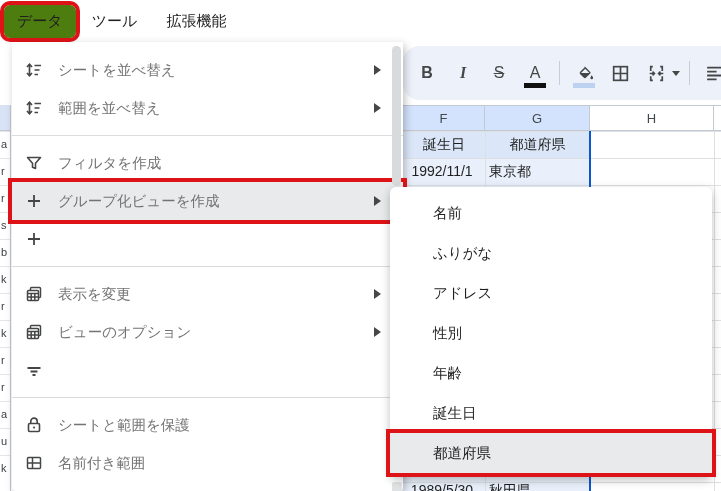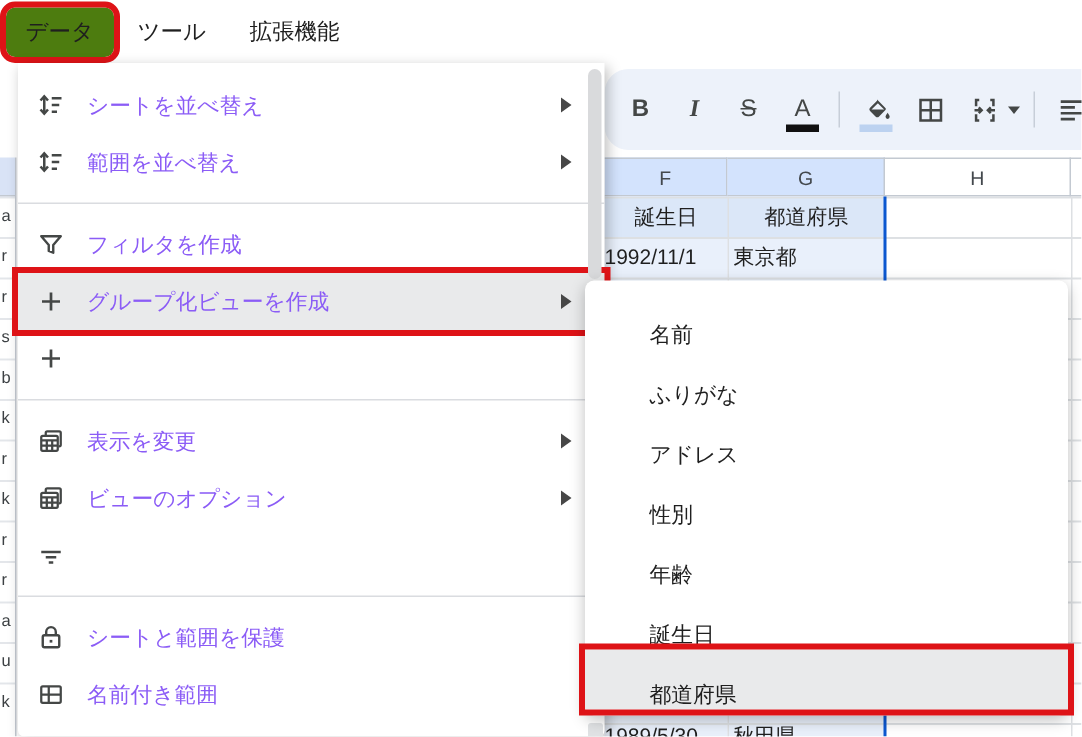--- a/index.html
+++ b/index.html
@@ -43,38 +43,38 @@
   
   .grid{position:absolute;left:403px;top:89px;right:0;bottom:0}
   .tint{position:absolute;top:0;bottom:0;background:#e9f0fb}
   .tint.f{left:0;width:82px}.tint.g{left:82px;width:105px}
   .row1tint{position:absolute;left:0;top:0;width:187px;height:27px;background:#dbe7f8}
   .gridlines{position:absolute;left:0;top:0;right:0;bottom:0;
              background-image:linear-gradient(to bottom,#dde0e3 1px,transparent 1px);background-size:100% 27px}
   .vline{position:absolute;top:0;bottom:0;width:1px;background:#dde0e3}
   .selborder{position:absolute;left:186px;top:0;bottom:0;width:2px;background:#0b57d0}
   .cell{position:absolute;height:27px;line-height:27px;font-size:14px;white-space:nowrap;overflow:hidden;box-sizing:border-box}
-  .cell.ctr{text-align:center}.cell.rt{text-align:left;padding-right:4px}.cell.lf{text-align:left;padding-left:4px}
+  .cell.ctr{text-align:center}.cell.rt{text-align:center;padding-right:4px}.cell.lf{text-align:left;padding-left:4px}
   
   .menu-panel{position:absolute;left:12px;top:42px;width:391px;height:449px;background:#fff;z-index:6;
               border-radius:0 0 4px 4px;box-shadow:2px 3px 9px rgba(0,0,0,.26);padding-top:9px;box-sizing:border-box}
   .menu-item{height:38px;display:flex;align-items:center;padding:0 14px 0 12px;position:relative;
-             font-size:14.5px;color:#8b5cf6;cursor:default}
+             font-size:14.5px;color:#737373;cursor:default}
   .menu-item svg{width:20px;height:20px;color:#444746;flex:none}
   .menu-item .lbl{margin-left:14px}
   .menu-item.highlighted{background:#e9eaeb}
   .menu-item.has-sub::after{content:"";position:absolute;right:22px;top:50%;margin-top:-5px;
              border-left:7px solid #474747;border-top:5px solid transparent;border-bottom:5px solid transparent}
   .divider{height:1px;background:#dadce0;margin:8px 0}
   .menu-scrollbar{position:absolute;top:4px;right:2px;width:9px;height:140px;border-radius:5px;background:#d9dadc}
   .menu-scroll-bottom{position:absolute;bottom:0;right:1px;width:10px;height:9px;background:#e0e2e4;border-radius:2px 2px 0 0}
   
   .submenu-panel{position:absolute;left:390px;top:187px;width:322px;height:290px;background:#fff;z-index:7;
                  border-radius:6px;box-shadow:0 3px 10px rgba(0,0,0,.25);padding-top:6px;box-sizing:border-box}
-  .submenu-item{height:40px;display:flex;align-items:flex-end;padding-left:43px;font-size:14.5px;cursor:default}
+  .submenu-item{height:40px;display:flex;align-items:center;padding-left:43px;font-size:14.5px;cursor:default}
   .submenu-item.highlighted{background:#e9eaeb}
   .hidden-defs{position:absolute;width:0;height:0;overflow:hidden}
 </style>
 </head>
 <body>
 
 <svg class="hidden-defs" aria-hidden="true">
   <defs>
     <symbol id="icon-sort" viewBox="0 0 20 20">
       <g fill="none" stroke="currentColor" stroke-width="1.7">

